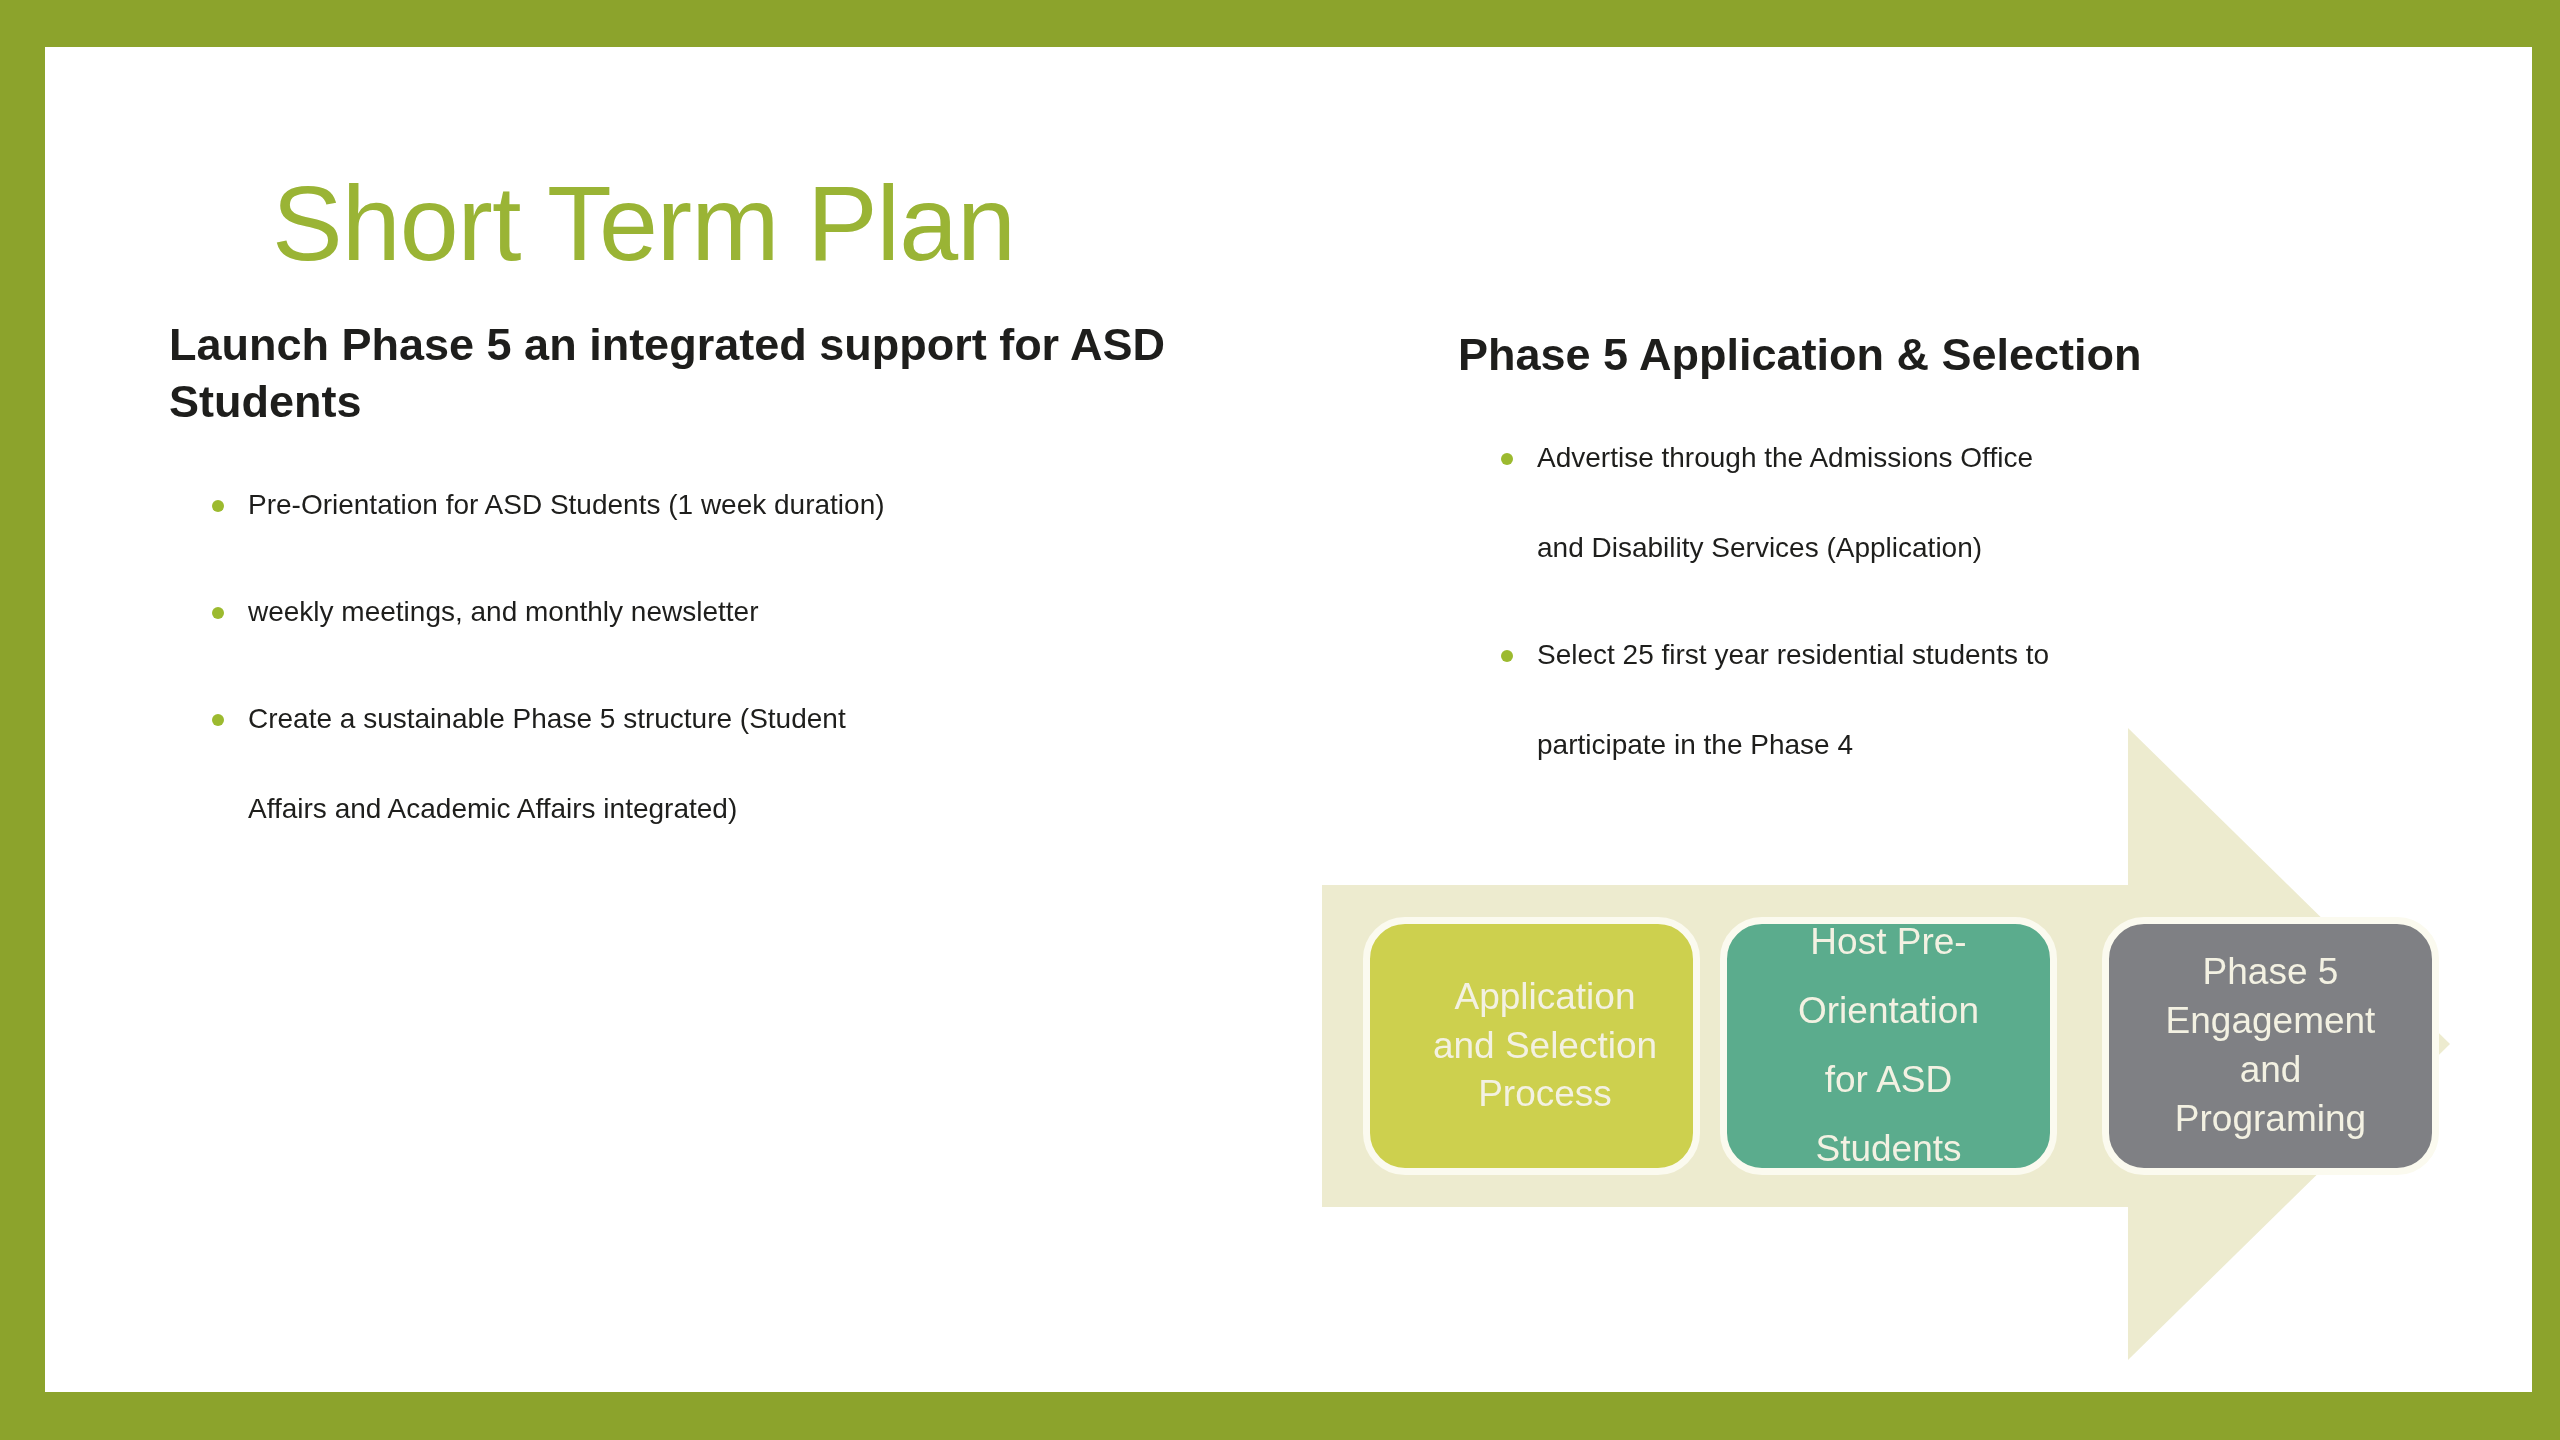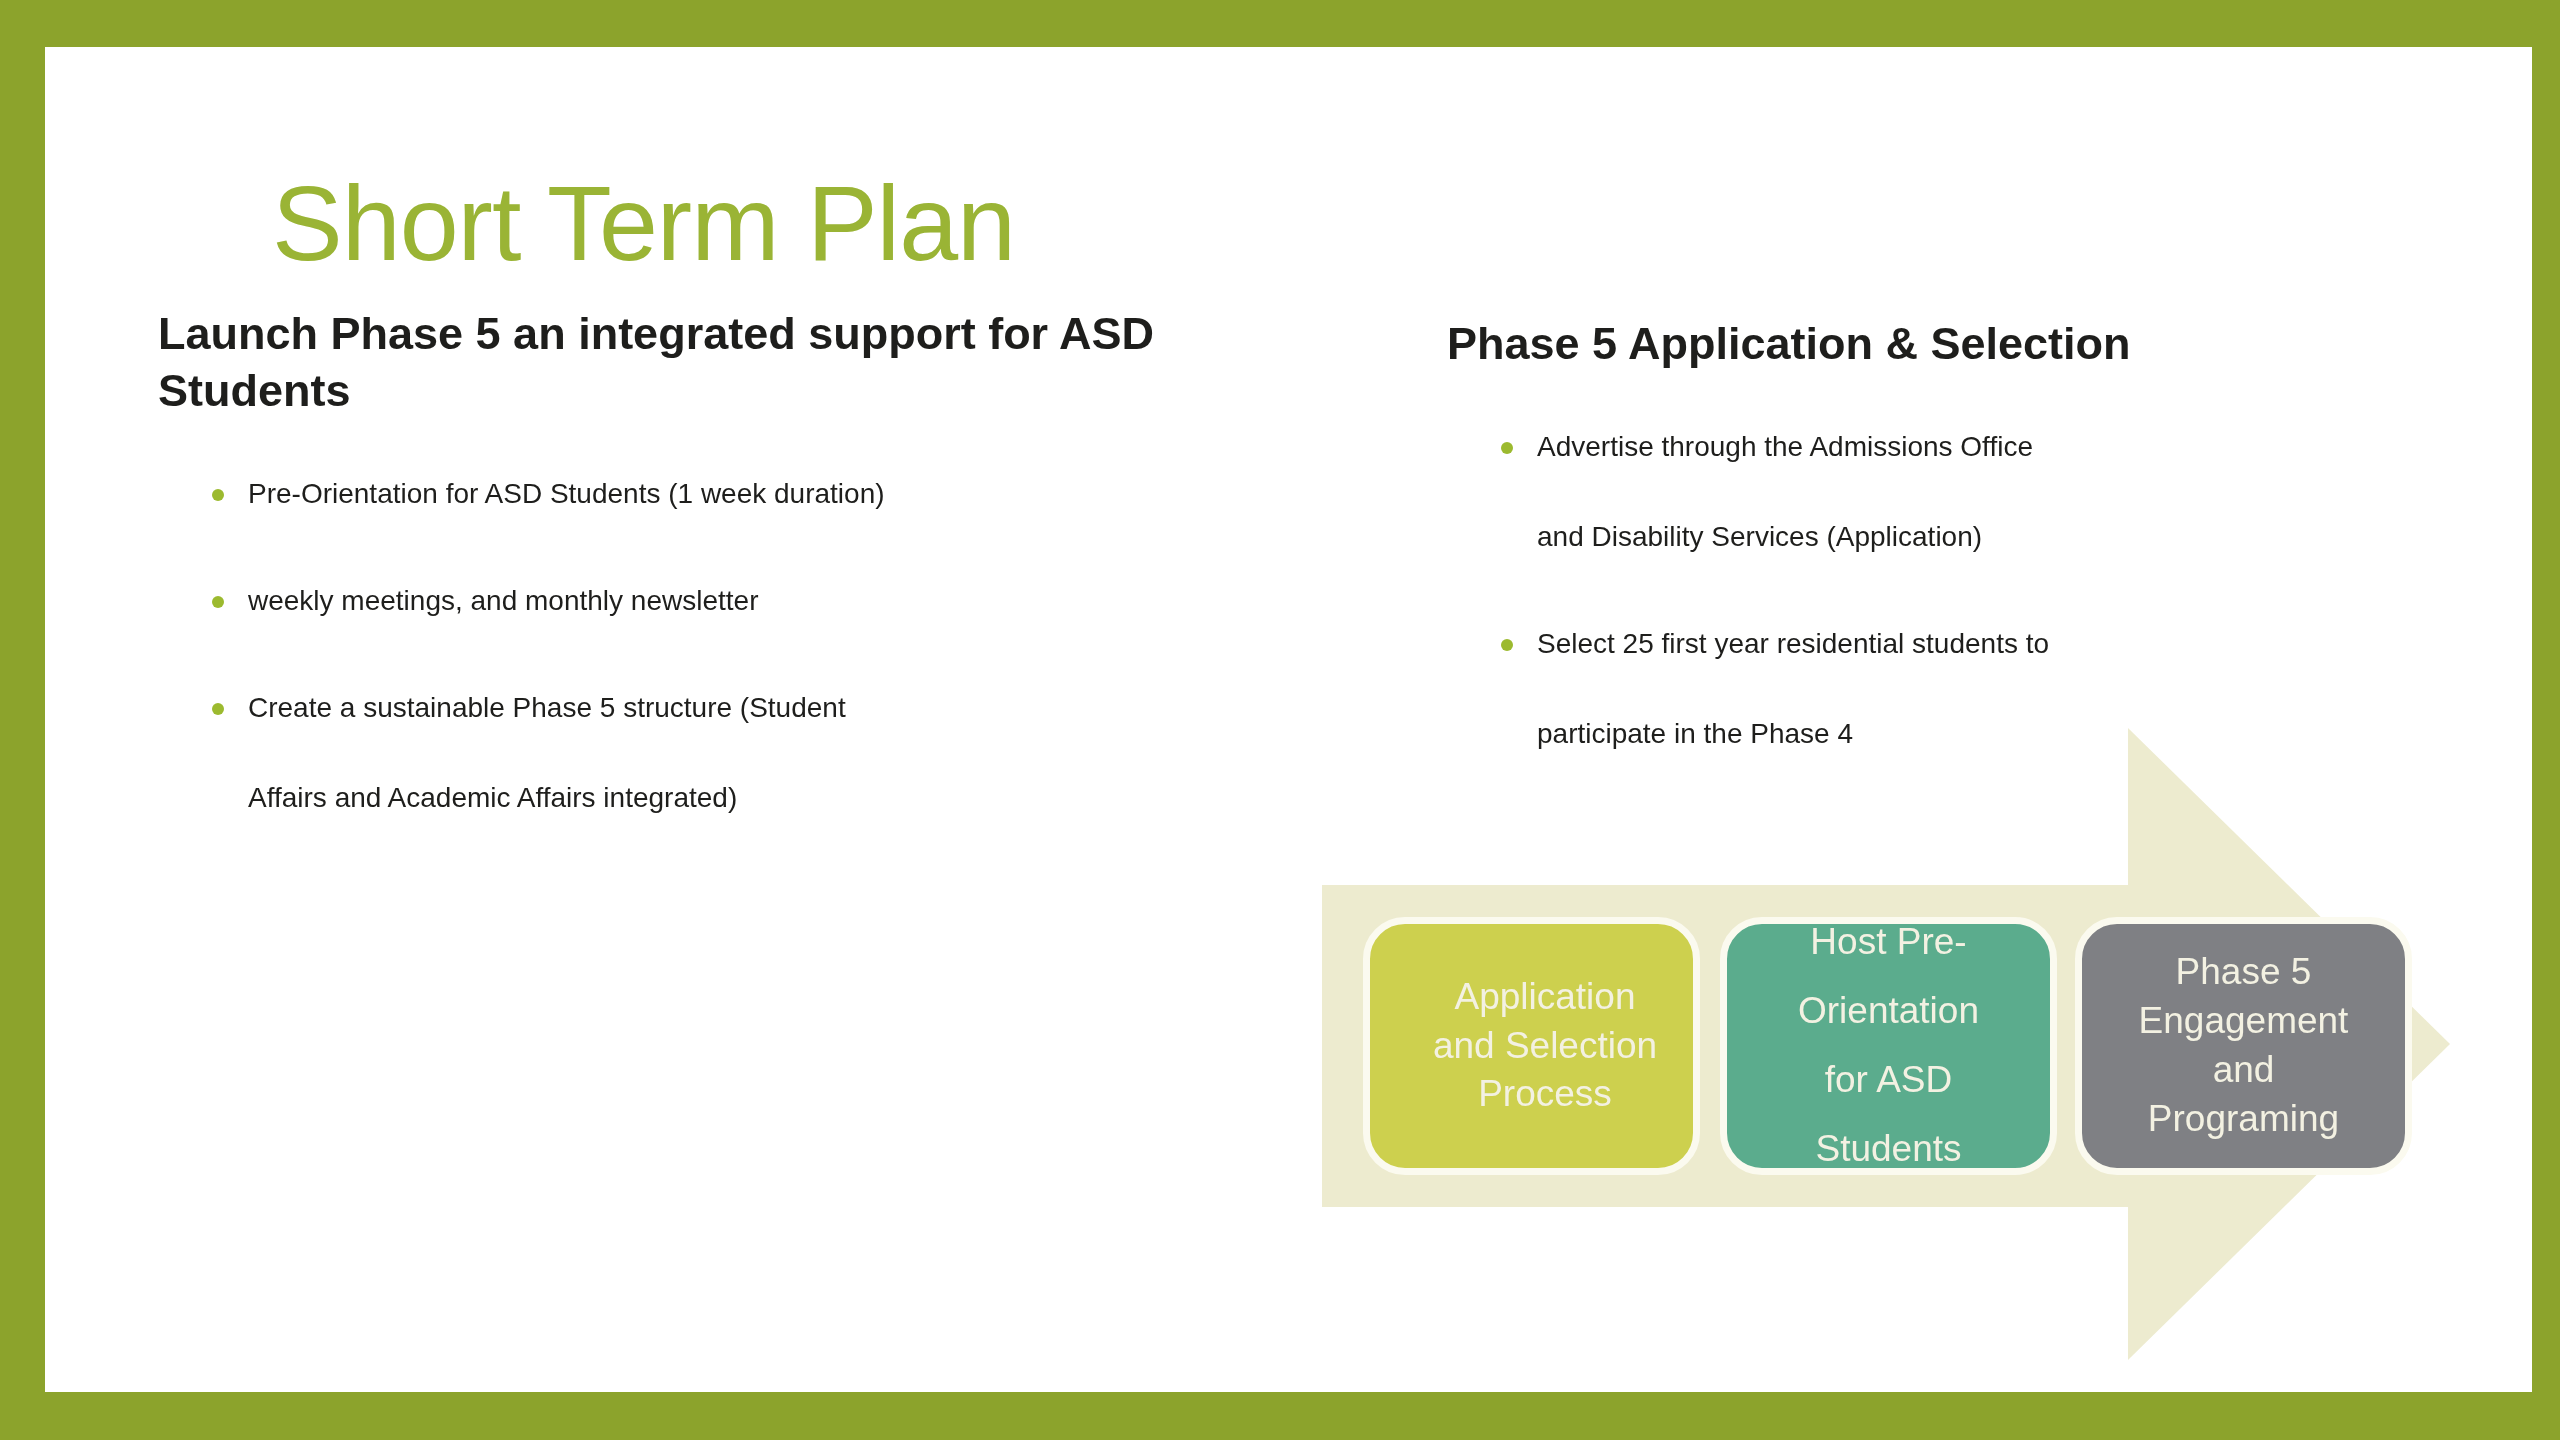--- a/index.html
+++ b/index.html
@@ -25,21 +25,21 @@
     font-weight:400;
     color:#9ab435;
     letter-spacing:-1px;
     white-space:nowrap;
   }
   
   .col{position:absolute;color:#1e1e1c;}
   .left-col{left:113px;top:258px;width:1120px;}
   .right-col{left:1402px;top:268px;width:1010px;}
   .col h2{
-    margin:0;
+    margin:11px;
     font-size:45px;
     line-height:1.27;
     font-weight:700;
     color:#1e1e1c;
   }
   .hline{display:block;}
   .col ul{
     list-style:none;
     margin:30px 0 0 0;
     padding:0 0 0 90px;
@@ -148,20 +148,20 @@
     <span class="sline">Process</span>
   </div>
 
   <div class="step step-1" style="background: rgb(91, 172, 141); gap: 20px;">
     <span class="sline">Host Pre-</span>
     <span class="sline">Orientation</span>
     <span class="sline">for ASD</span>
     <span class="sline">Students</span>
   </div>
 
-  <div class="step step-2" style="background: rgb(127, 128, 132);">
+  <div class="step step-2" style="background: rgb(127, 128, 132); margin-left: 27px;">
     <span class="sline">Phase 5</span>
     <span class="sline">Engagement</span>
     <span class="sline">and</span>
     <span class="sline">Programing</span>
   </div>
 
 </div>
 
 </body></html>

